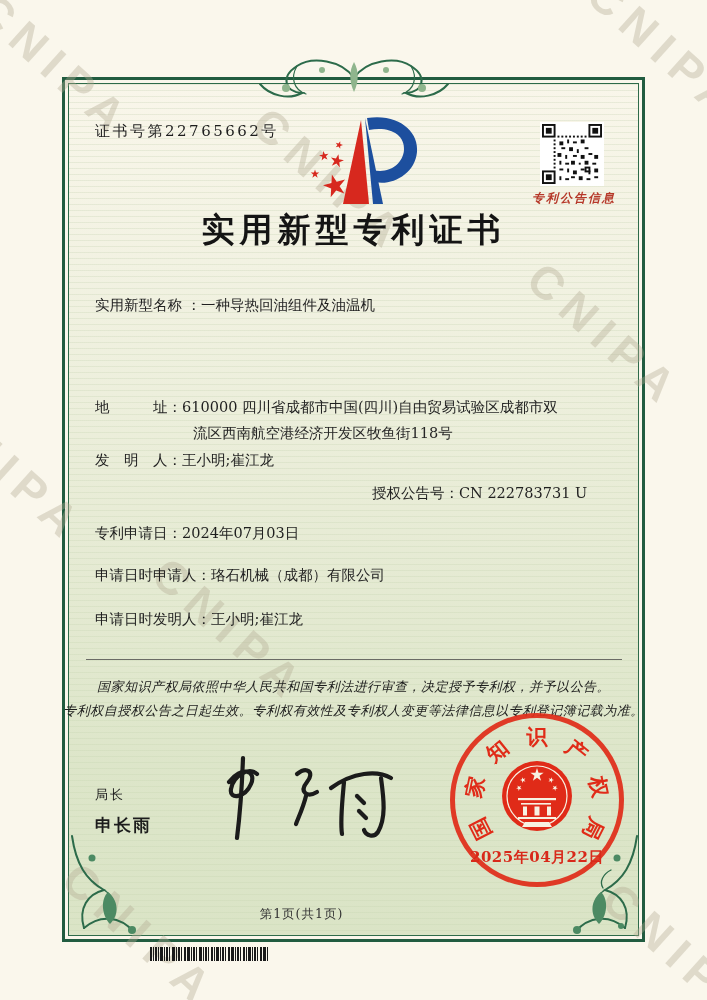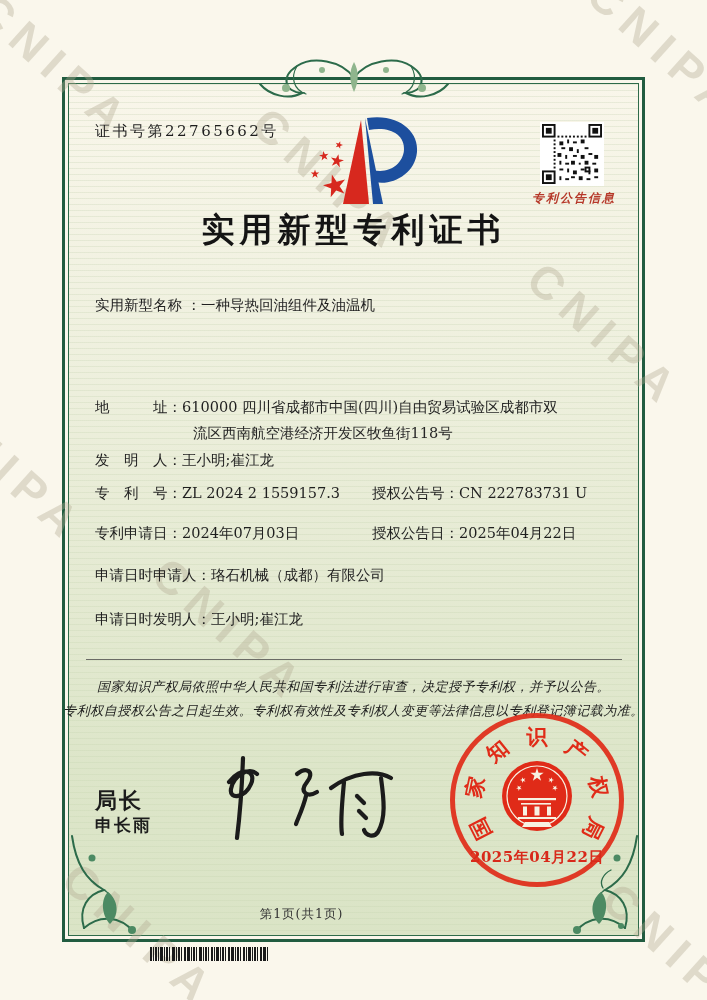--- a/index.html
+++ b/index.html
@@ -35,21 +35,21 @@
   .fvalue{color:#1f1f1f;margin-top:36px;}
   .row-right{left:372px;}
   .addr2{position:absolute;left:193px;font-size:14.5px;line-height:19px;}
   
   .divider{position:absolute;left:86px;top:659px;width:536px;height:1px;background:#6b6b66;}
   .statement{position:absolute;left:62px;width:583px;text-align:center;font-size:13px;
              font-style:italic;letter-spacing:0.5px;color:#1c1c1c;}
   .st1{top:678px;} .st2{top:702px;}
   
   .officer-title{position:absolute;left:95px;top:786px;font-family:"Liberation Sans","DejaVu Sans",sans-serif;
-                 font-weight:700;font-size:22px;color:#1c1c1c;letter-spacing:2px;}
+                 font-weight:400;font-size:13px;color:#1c1c1c;letter-spacing:2px;}
   .officer-name{position:absolute;left:95px;top:814px;font-family:Liberation Sans, sans-serif;
                 font-weight:700;font-size:17px;color:#1c1c1c;letter-spacing:2px;}
   .signature{position:absolute;left:205px;top:752px;}
   
   .seal{position:absolute;left:447px;top:710px;width:180px;height:180px;}
   .seal-ring{position:absolute;inset:3px;border:5px solid rgba(224,43,24,0.92);border-radius:50%;}
   .seal-char{position:absolute;left:50%;top:50%;font-size:21px;font-weight:700;color:#e02b18;
              transform:translate(-50%,-50%) rotate(var(--a)) translateY(-63px);}
   .seal-emblem{position:absolute;left:54px;top:48px;}
   .seal-date{position:absolute;left:0;top:138px;width:180px;text-align:center;
@@ -210,31 +210,25 @@
   <div class="row" style="top:296px">
     <span class="flabel">实用新型名称 ：</span><span class="fvalue">一种导热回油组件及油温机</span>
   </div>
   <div class="row" style="top:398px">
     <span class="flabel">地　　　址：</span><span class="fvalue">610000 四川省成都市中国(四川)自由贸易试验区成都市双</span>
   </div>
   <div class="addr2" style="top:424px">流区西南航空港经济开发区牧鱼街118号</div>
   <div class="row" style="top:451px">
     <span class="flabel">发　明　人：</span><span class="fvalue">王小明;崔江龙</span>
   </div>
-  <div class="row" style="top:484px">
-    <span class="flabel">专　利　号：</span><span class="fvalue">ZL 2024 2 1559157.3</span>
-  </div>
   <div class="row row-right" style="top:484px">
     <span class="flabel">授权公告号：</span><span class="fvalue">CN 222783731 U</span>
   </div>
   <div class="row" style="top:524px">
     <span class="flabel">专利申请日：</span><span class="fvalue">2024年07月03日</span>
-  </div>
-  <div class="row row-right" style="top:524px">
-    <span class="flabel">授权公告日：</span><span class="fvalue">2025年04月22日</span>
   </div>
   <div class="row" style="top:566px">
     <span class="flabel">申请日时申请人：</span><span class="fvalue">珞石机械（成都）有限公司</span>
   </div>
   <div class="row" style="top:610px">
     <span class="flabel">申请日时发明人：</span><span class="fvalue">王小明;崔江龙</span>
   </div>
 
   <div class="divider"></div>
   <div class="statement st1">国家知识产权局依照中华人民共和国专利法进行审查，决定授予专利权，并予以公告。</div>

